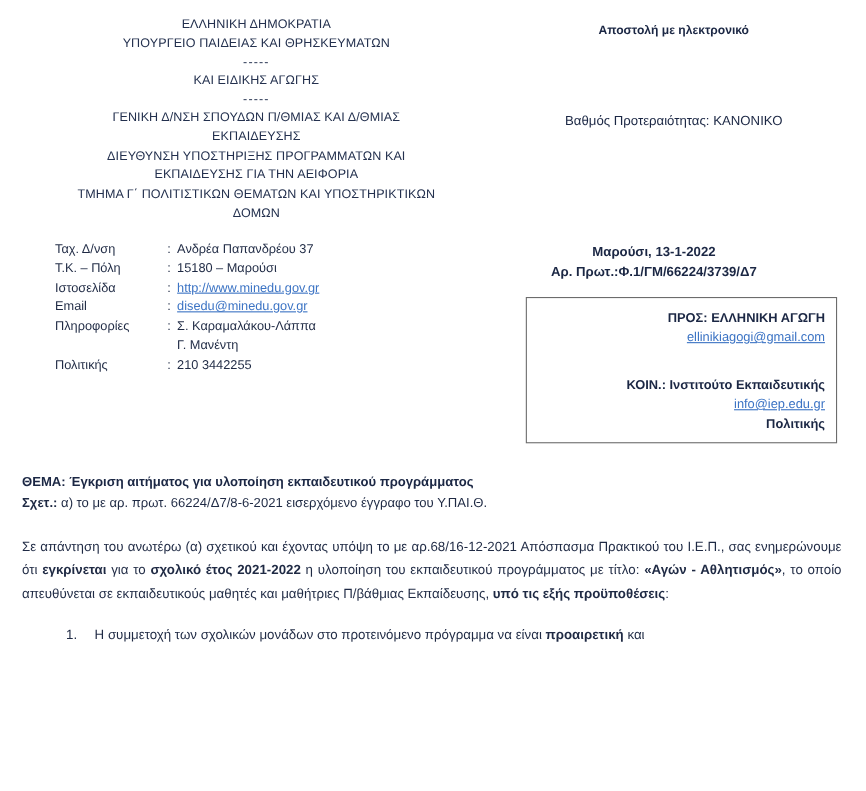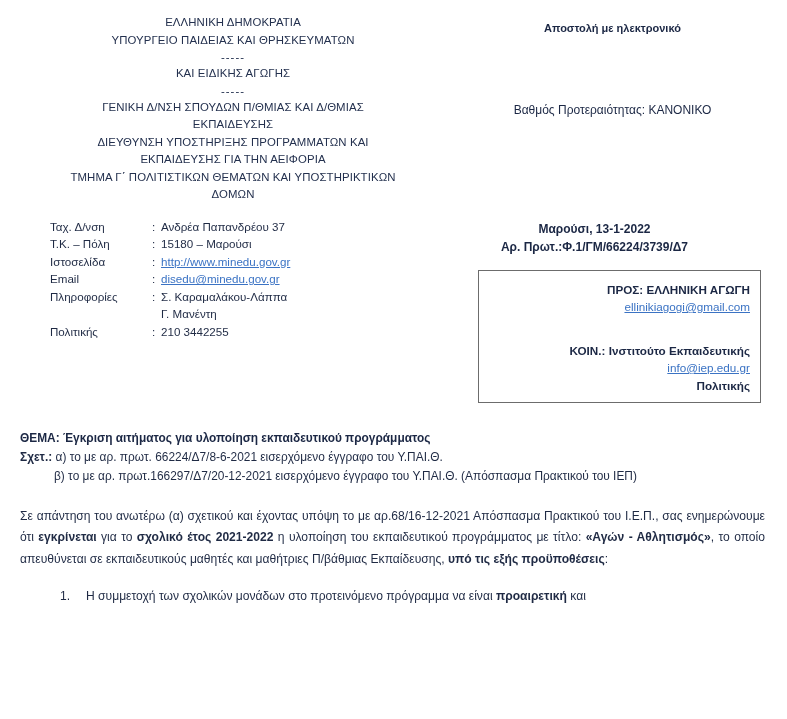--- a/index.html
+++ b/index.html
@@ -321,23 +321,20 @@
   <div class="body-zone">
 
     <div class="subject-line">
       <span>ΘΕΜΑ:</span><span>&nbsp;</span><span>Έγκριση αιτήματος για υλοποίηση εκπαιδευτικού προγράμματος</span>
     </div>
 
     <div class="ref-line">
       <b>Σχετ.:</b><span>&nbsp;</span><span>α) το με αρ. πρωτ. 66224/Δ7/8-6-2021 εισερχόμενο έγγραφο του Υ.ΠΑΙ.Θ.</span>
     </div>
 
-    <div class="ref-line indent">
-      <span>β) το με αρ. πρωτ.166297/Δ7/20-12-2021  εισερχόμενο έγγραφο του Υ.ΠΑΙ.Θ. (Απόσπασμα Πρακτικού του ΙΕΠ)</span>
-    </div>
 
     <div class="para"><span>Σε απάντηση του ανωτέρω (α) σχετικού και έχοντας υπόψη το με αρ.68/16-12-2021 Απόσπασμα Πρακτικού του Ι.Ε.Π., σας ενημερώνουμε ότι </span><b>εγκρίνεται</b><span> για το </span><b>σχολικό έτος 2021-2022</b><span> η υλοποίηση του εκπαιδευτικού προγράμματος με τίτλο: </span><b>«Αγών - Αθλητισμός»</b><span>, το οποίο απευθύνεται σε εκπαιδευτικούς μαθητές και μαθήτριες Π/βάθμιας Εκπαίδευσης,  </span><b>υπό τις εξής προϋποθέσεις</b><span>:</span></div>
 
     <div class="list-zone">
       <div class="list-item">
         <span class="list-num">1.</span>
         <span class="list-text"><span>Η συμμετοχή των σχολικών μονάδων στο προτεινόμενο πρόγραμμα να είναι </span><b>προαιρετική</b><span> και</span></span>
       </div>
     </div>
 

